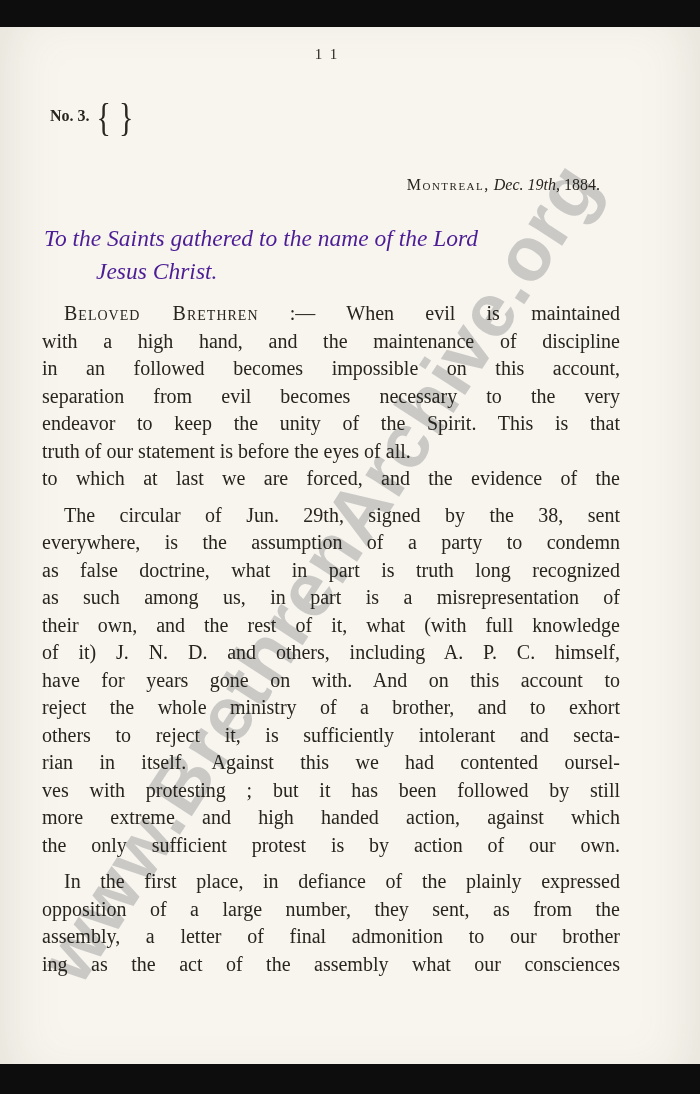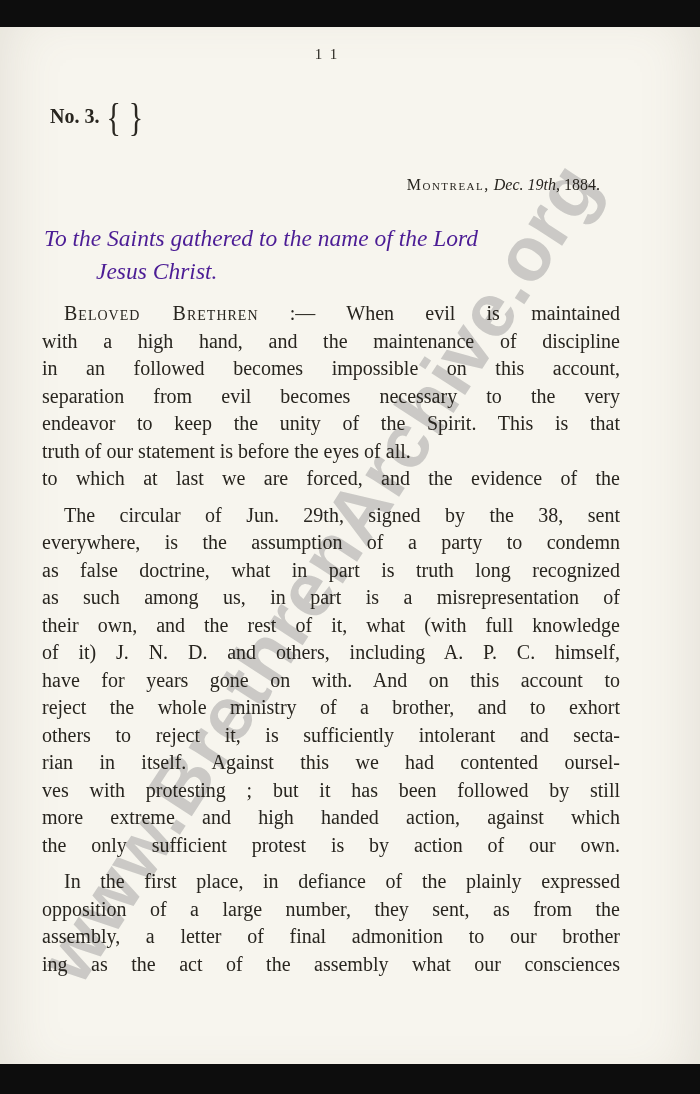--- a/index.html
+++ b/index.html
@@ -29,21 +29,21 @@
 
   .pageno {
     position:absolute; top:46px; left:0; width:660px;
     text-align:center; font-size:15px; letter-spacing:8px; color:#2b2822;
   }
 
   .heading {
     position:absolute; top:100px; left:50px;
     display:flex; align-items:center; gap:6px;
   }
-  .heading .label { font-weight:bold; font-size:20px; padding-bottom:2px; }
+  .heading .label { font-weight:bold; font-size:16px; padding-bottom:2px; }
   .heading .brace { font-size:30px; transform:scaleY(1.35); font-weight:normal; color:#2b2822; padding:0 1px; }
   .heading .btxt { font-weight:bold; font-size:15.5px; line-height:19px; letter-spacing:0.3px; }
 
   .dateline {
     position:absolute; top:176px; right:100px; font-size:16px; white-space:nowrap;
   }
   .dateline .place { font-variant:small-caps; letter-spacing:1.5px; }
   .dateline .dt { font-style:italic; }
 
   .salutation {

